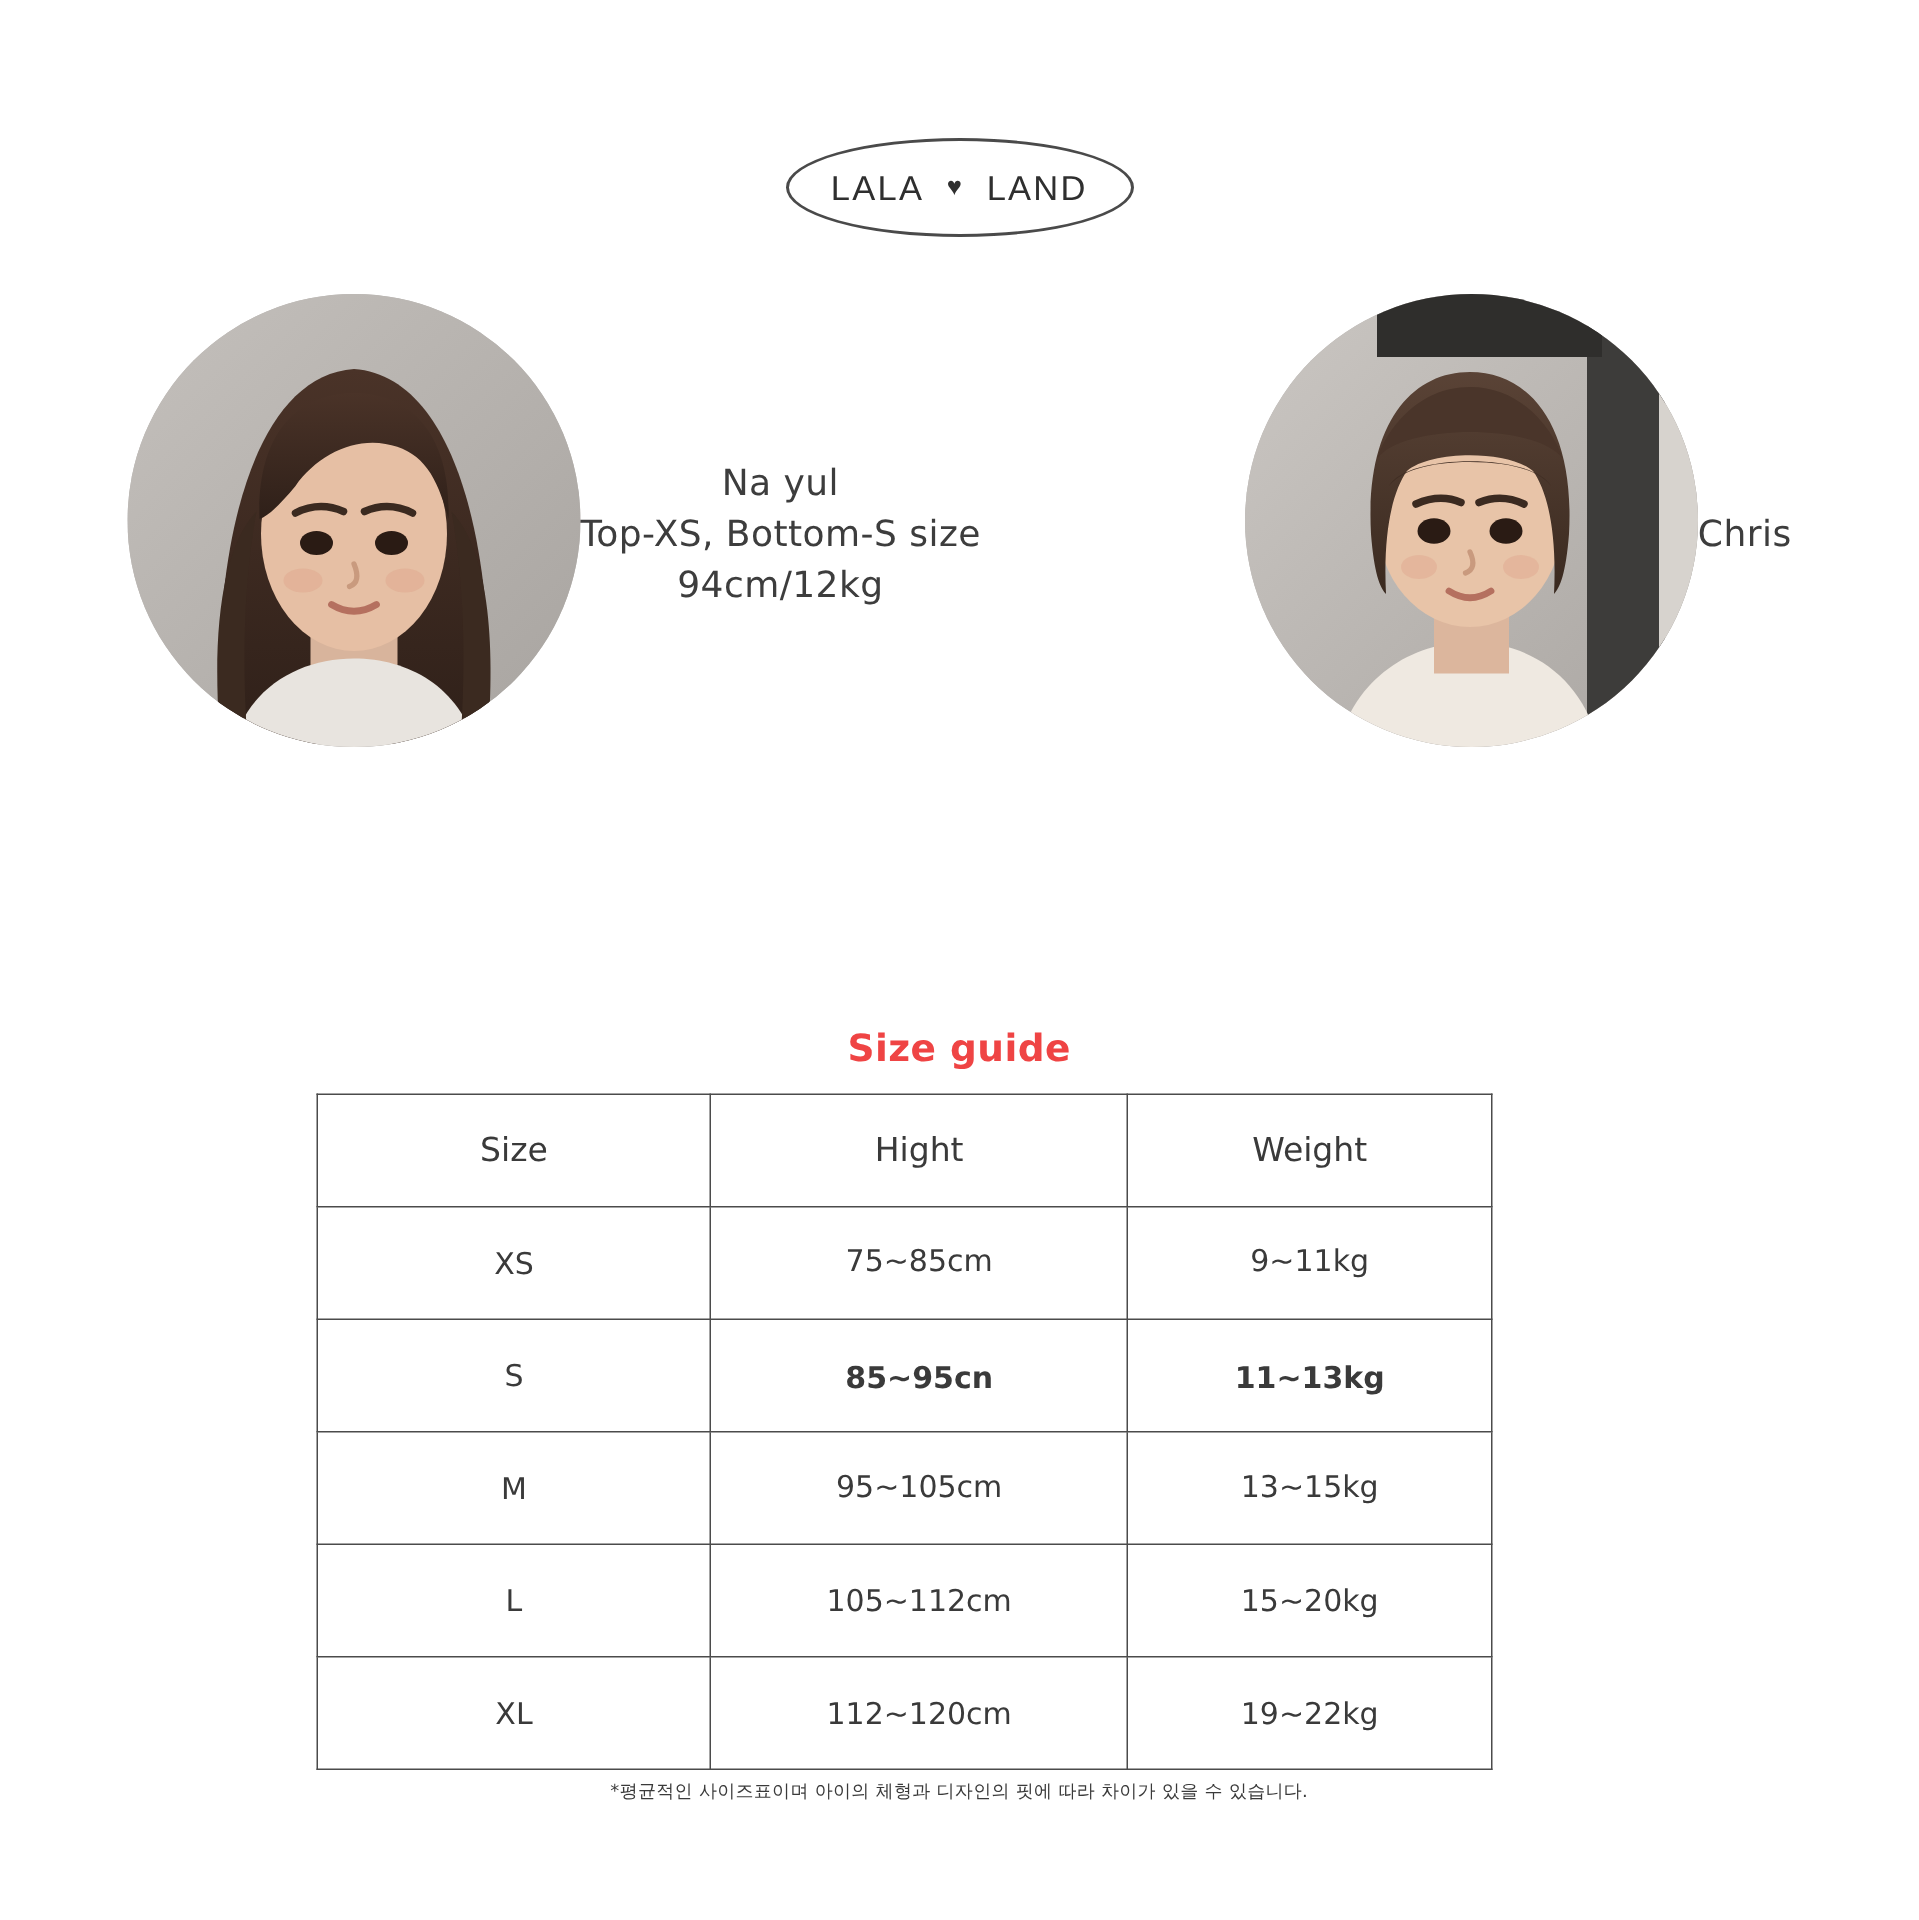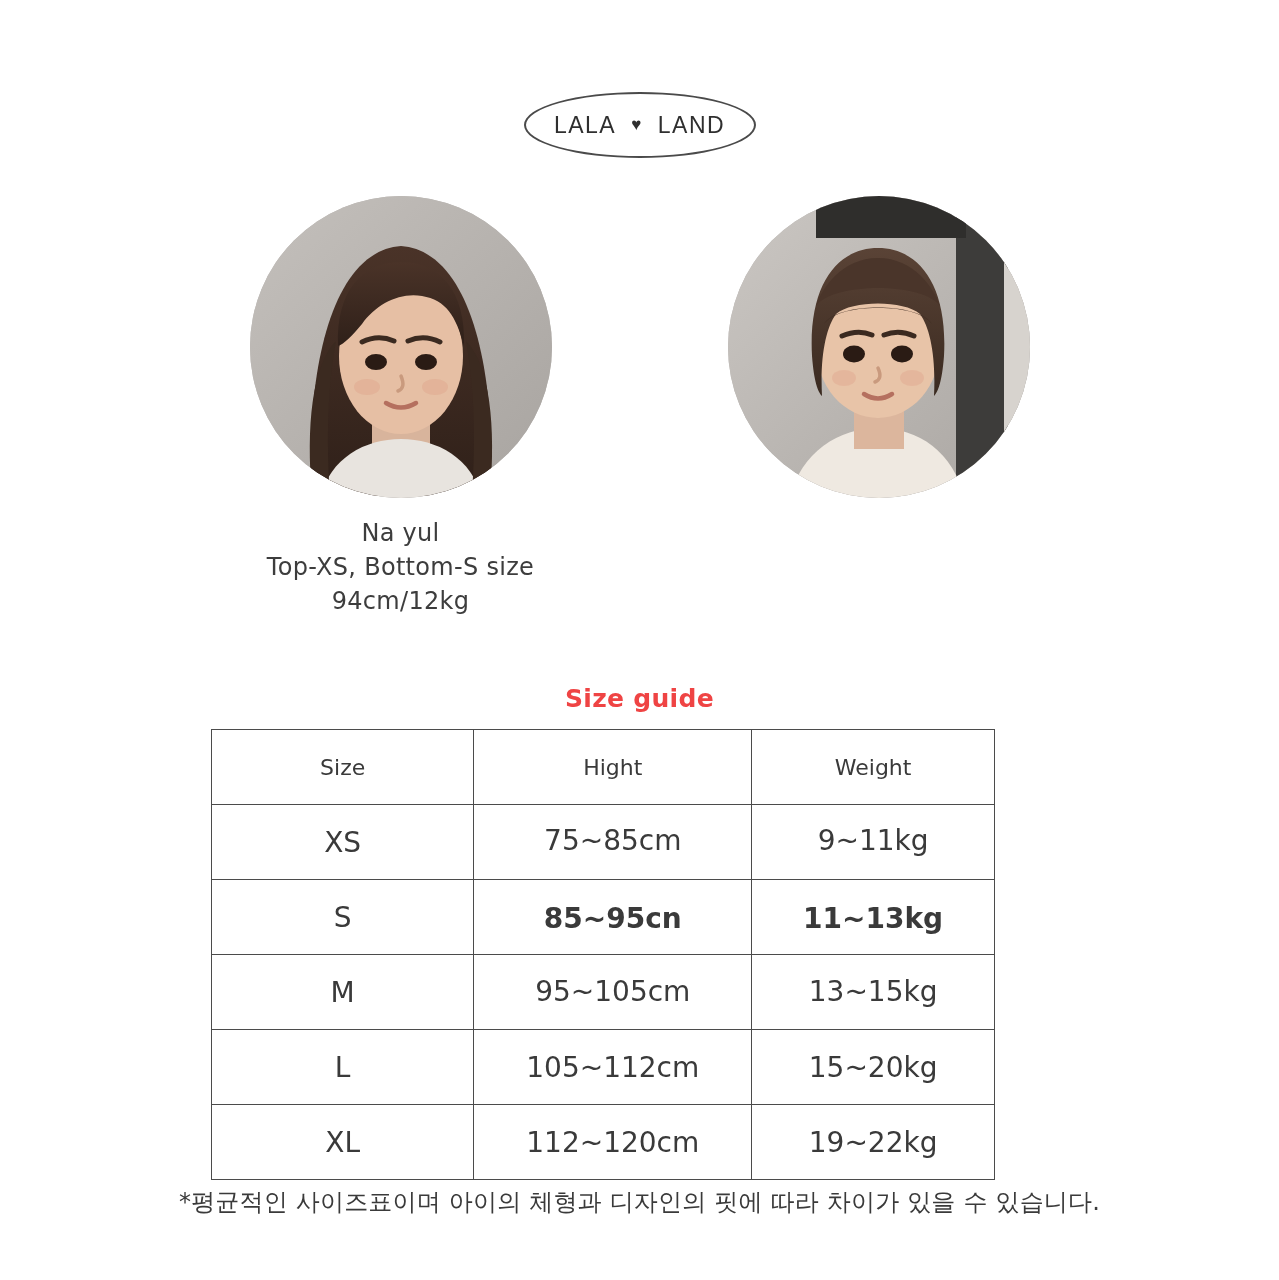--- a/index.html
+++ b/index.html
@@ -52,21 +52,21 @@
     position: absolute;
     top: 196px;
     left: 0;
     width: 100%;
     display: flex;
     justify-content: center;
     gap: 176px;
   }
   .model {
     display: flex;
-    flex-direction: column;
+    flex-direction: row;
     align-items: center;
   }
   .avatar {
     width: 302px;
     height: 302px;
     border-radius: 50%;
     overflow: hidden;
     position: relative;
     background: #b9b5b2;
   }
@@ -114,38 +114,38 @@
     text-align: center;
     font-weight: normal;
     color: #3a3a3a;
   }
   table.size-table th {
     height: 72px;
     font-size: 22px;
   }
   table.size-table td {
     height: 72px;
-    font-size: 28px;
+    font-size: 20px;
   }
   table.size-table col.c1 { width: 33.5%; }
   table.size-table col.c2 { width: 35.5%; }
   table.size-table col.c3 { width: 31%; }
 
   
   .r1 td.v { transform: translateY(-2px); }
   .r2 td.v { transform: translateY(1px); font-weight: bold; }
   .r3 td.v { transform: translateY(-1px); }
 
   .note {
     position: absolute;
     top: 1186px;
     left: 0;
     width: 100%;
     text-align: center;
-    font-size: 24px;
+    font-size: 12px;
     color: #3a3a3a;
     letter-spacing: 0.2px;
   }
 </style>
 </head>
 <body>
 
 <div class="logo-wrap">
   <div class="logo-text">
     <span>LALA</span>
@@ -243,20 +243,21 @@
         <ellipse cx="174" cy="158" rx="11" ry="8.5" fill="#2a1b14"></ellipse>
 
         <path d="M150 172 q5 11 -3 14" stroke="#c99a7e" stroke-width="3.5" fill="none" stroke-linecap="round"></path>
 
         <path d="M136 198 q14 9 28 0" stroke="#b5705f" stroke-width="4.5" fill="none" stroke-linecap="round"></path>
         <ellipse cx="116" cy="182" rx="12" ry="8" fill="#e0a78e" opacity="0.45"></ellipse>
         <ellipse cx="184" cy="182" rx="12" ry="8" fill="#e0a78e" opacity="0.45"></ellipse>
       </svg>
     </div>
     <div class="model-caption">
+      <div>Chris</div>
     </div>
   </div>
 
 </div>
 
 <div class="size-guide-title">Size guide</div>
 
 <div class="table-wrap">
   <table class="size-table">
     <colgroup>

